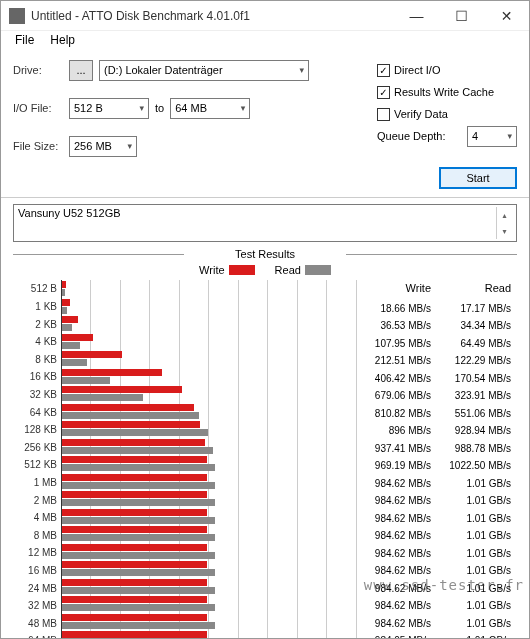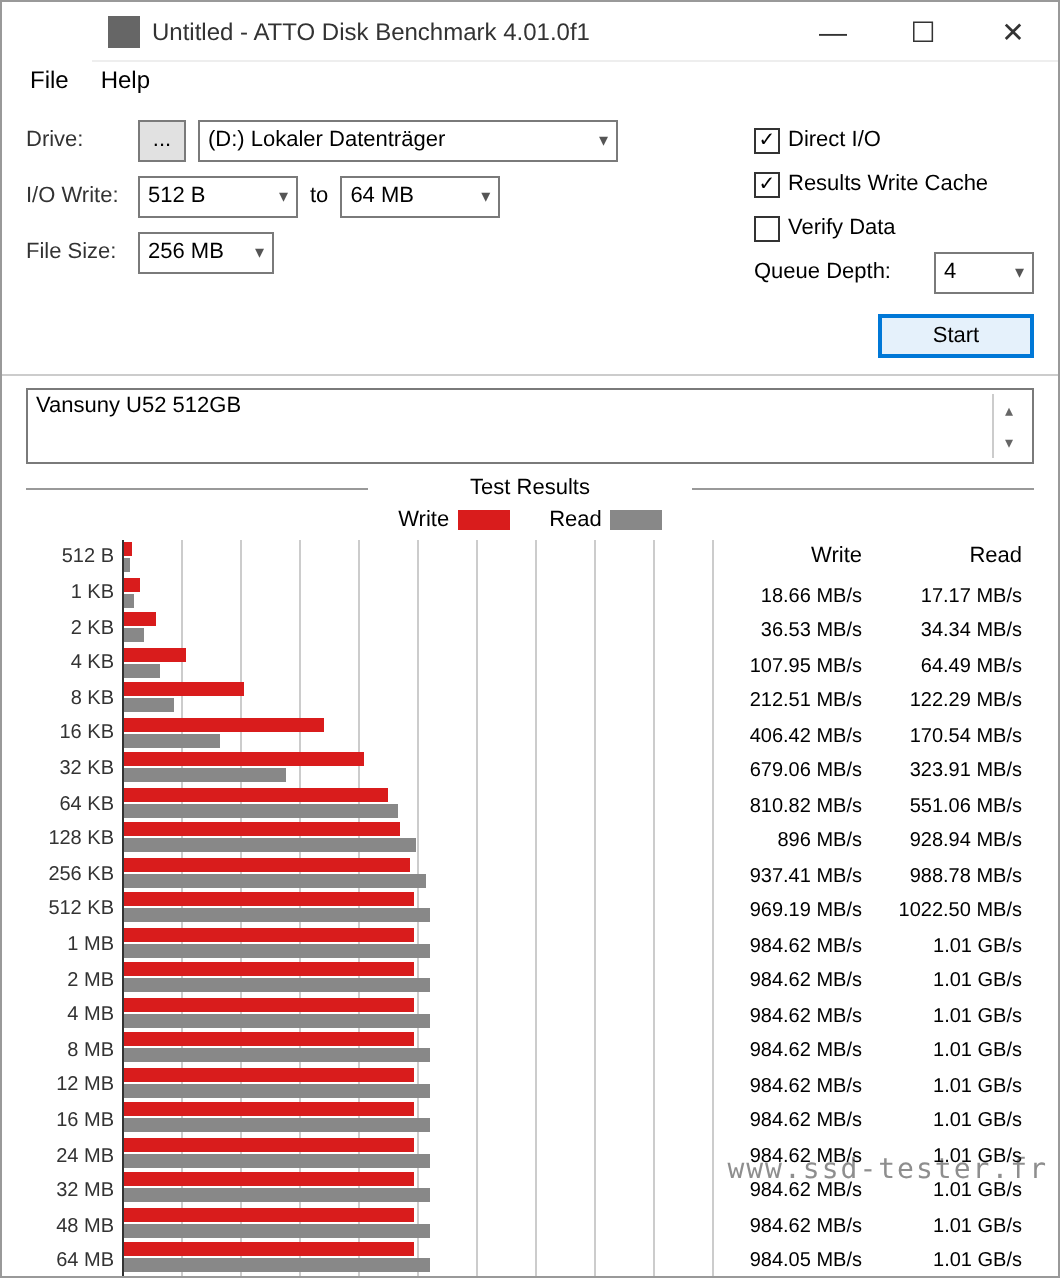--- a/index.html
+++ b/index.html
@@ -1,26 +1,26 @@
 <!DOCTYPE html>
 <html><head>
 <meta charset="utf-8">
 <style>
 * { box-sizing: border-box; margin: 0; padding: 0; }
 body { font-family: "Segoe UI", Tahoma, sans-serif; font-size: 11px; background: #fff; width: 530px; height: 639px; overflow: hidden; border: 1px solid #999; }
-.titlebar { height: 30px; display: flex; align-items: center; padding: 0 0 0 8px; background: #fff; border-bottom: 1px solid #eee; margin-left: 45px; }
+.titlebar { height: 30px; display: flex; align-items: center; padding: 0 0 0 8px; background: #fff; border-bottom: 1px solid #eee; }
 .titlebar .icon { width: 16px; height: 16px; background: #666; margin-right: 6px; }
 .titlebar .title { flex: 1; font-size: 12px; color: #333; }
 .winbtns { display: flex; }
 .winbtn { width: 45px; height: 30px; display: flex; align-items: center; justify-content: center; font-size: 14px; color: #333; }
 .menubar { height: 20px; display: flex; padding: 0 6px; font-size: 12px; }
 .menubar span { padding: 2px 8px; }
 .controls { padding: 8px 12px; display: flex; gap: 20px; border-bottom: 1px solid #ccc; }
 .left-controls { flex: 1; }
-.row { display: flex; align-items: center; margin-bottom: 6px; height: 22px; }
+.row { display: flex; align-items: center; margin-bottom: 16px; height: 22px; }
 .lbl { width: 56px; color: #333; }
 .sel, .inp { border: 1px solid #7a7a7a; background: #fff; height: 21px; padding: 1px 4px; font-size: 11px; }
 .sel { display: flex; align-items: center; justify-content: space-between; }
 .sel .chev { font-size: 9px; color: #555; }
 .dotbtn { width: 24px; height: 21px; border: 1px solid #7a7a7a; background: #e1e1e1; display: flex; align-items: center; justify-content: center; margin-right: 6px; font-size: 11px; }
 .right-controls { width: 140px; }
 .chk { display: flex; align-items: center; gap: 4px; height: 22px; }
 .chkbox { width: 13px; height: 13px; border: 1px solid #333; display: flex; align-items: center; justify-content: center; font-size: 10px; color: #000; }
 .startbtn { border: 2px solid #0078d7; background: #e5f1fb; width: 78px; height: 22px; text-align: center; line-height: 18px; margin-top: 4px; float: right; }
 .devicebox { margin: 6px 12px 4px; }
@@ -73,21 +73,21 @@
   <div class="left-controls">
     <div class="row">
       <span class="lbl">Drive:</span>
       <div class="dotbtn">...</div>
       <div class="sel" style="width:210px">
         <span>(D:) Lokaler Datenträger</span>
         <span class="chev">▾</span>
       </div>
     </div>
     <div class="row">
-      <span class="lbl">I/O Write:</span>
+      <span class="lbl">I/O File:</span>
       <div class="sel" style="width:80px">
         <span>512 B</span>
           <span class="chev">▾</span>
       </div>
       <span style="margin:0 6px">to</span>
       <div class="sel" style="width:80px">
         <span>64 MB</span>
           <span class="chev">▾</span>
       </div>
     </div>

